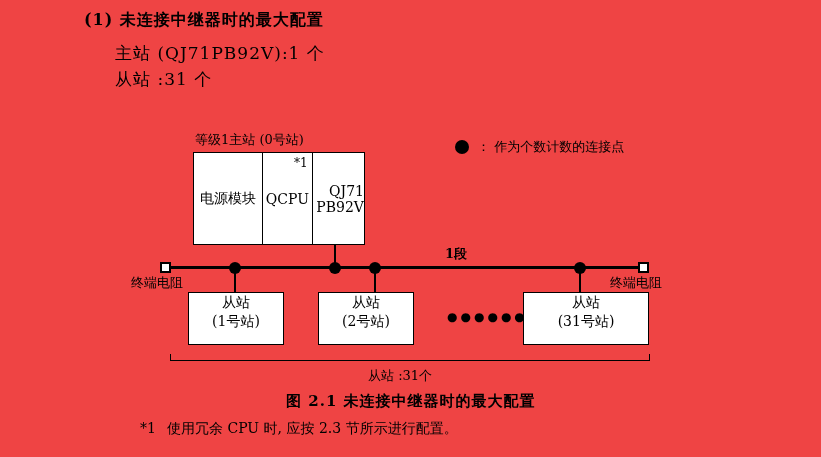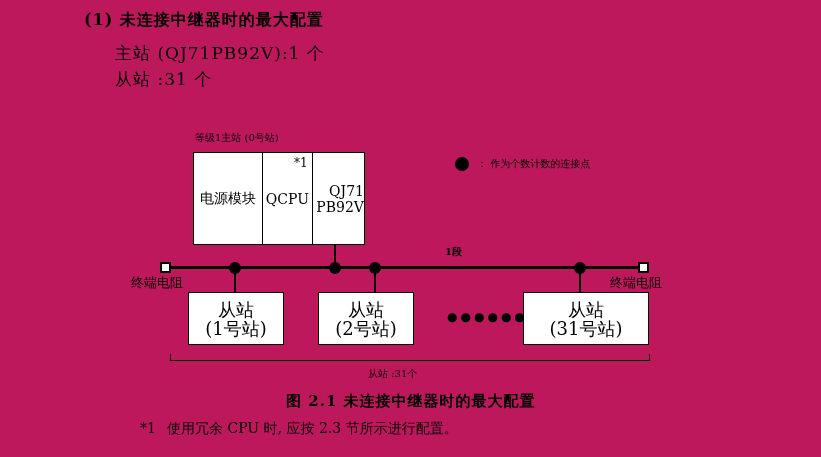--- a/index.html
+++ b/index.html
@@ -1,52 +1,52 @@
 <!DOCTYPE html>
 <html><head>
 <meta charset="utf-8">
 <style>
   html, body { margin: 0; padding: 0; background: #fff; }
   .page {
     position: relative;
     width: 821px;
     height: 457px;
-    background: #be185d;
+    background: #ef4444;
     font-family: "DejaVu Serif", "Liberation Serif", serif;
     color: #000;
     overflow: hidden;
   }
   .abs { position: absolute; }
   .title { font-size: 16px; font-weight: bold; letter-spacing: 1px; }
   .intro { font-size: 17px; letter-spacing: 1px; }
-  .lbl { font-size: 10px; }
+  .lbl { font-size: 13px; }
   .lbl-sm { font-size: 13px; }
   .box { border: 1px solid #000; box-sizing: border-box; background: #fff; }
   .master-box { display: flex; }
   .mcell {
     display: flex; align-items: center; justify-content: center;
     font-size: 14px; box-sizing: border-box; position: relative;
   }
   .mcell-r { border-right: 1px solid #000; }
   .mnote { position: absolute; top: 3px; right: 4px; font-size: 12px; }
   .mcell3 { flex-direction: column; align-items: flex-end; justify-content: center; padding-left: 3px; }
   .slave-box {
-    display: flex; flex-direction: column; align-items: center; justify-content: center;
-    font-size: 18px; line-height: 19px;
+    display: flex; flex-direction: column; align-items: center; 
+    font-size: 14px; line-height: 19px;
   }
   .busline { background: #000; height: 3px; }
   .vline { background: #000; width: 2px; }
   .hline { background: #000; height: 1px; }
   .tick { background: #000; width: 1px; height: 7px; }
   .dot { width: 12px; height: 12px; border-radius: 50%; background: #000; }
   .term-square {
     width: 11px; height: 11px; background: #fff;
     border: 2px solid #000; box-sizing: border-box;
   }
-  .legend-row { display: flex; align-items: center; margin-top: 19px; }
+  .legend-row { display: flex; align-items: center; }
   .legend-dot { width: 14px; height: 14px; border-radius: 50%; background: #000; margin-right: 8px; }
   .ellipsis { font-size: 12px; letter-spacing: 3px; }
   .caption { font-size: 15px; font-weight: bold; letter-spacing: 1px; }
   .footnote { font-size: 14px; }
 </style>
 </head>
 <body>
 
 <div class="page">
 

